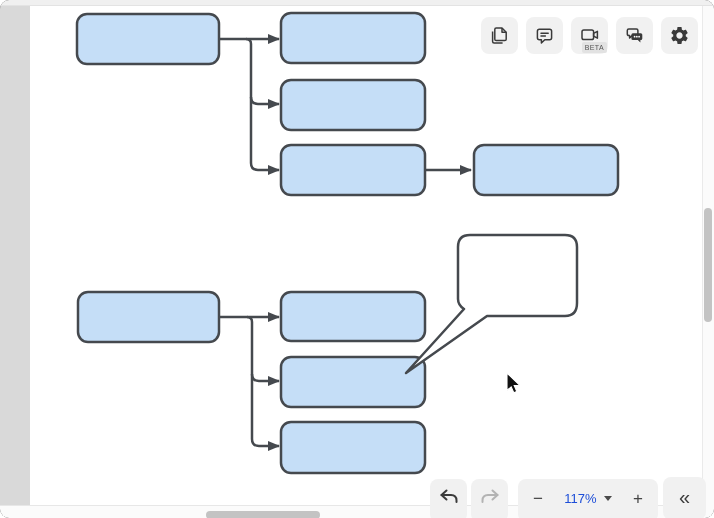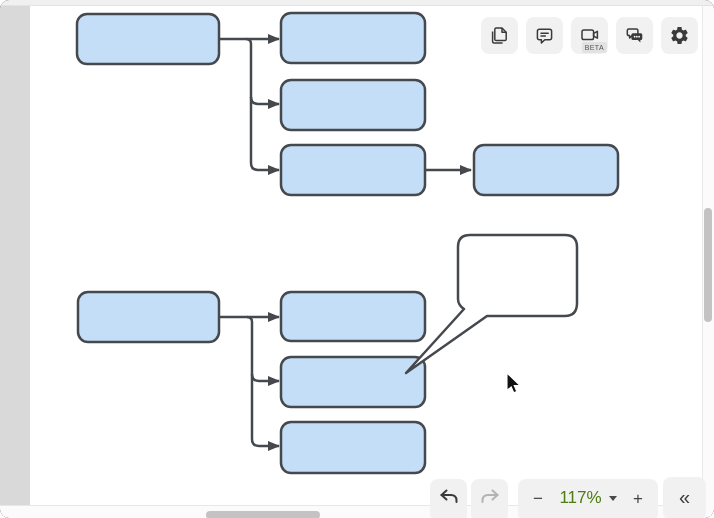--- a/index.html
+++ b/index.html
@@ -27,21 +27,21 @@
     font-size:7px;line-height:9px;padding:1px 3px;border-radius:2px;letter-spacing:.4px;
   }
   .bbtn{position:absolute;background:#f1f1f1;border:none;border-radius:8px;z-index:5;
     display:flex;align-items:center;justify-content:center;padding:0;cursor:pointer;}
   .btn-undo{left:430px;top:479px;width:37px;height:43px;padding-bottom:4px;}
   .btn-redo{left:471px;top:479px;width:37px;height:43px;padding-bottom:4px;}
   .zoom-group{position:absolute;left:518px;top:479px;width:140px;height:43px;background:#f1f1f1;border-radius:8px;z-index:5;
     display:flex;align-items:center;justify-content:space-between;box-sizing:border-box;padding:0 13px 5px 13px;}
   .zg-btn{background:none;border:none;font-family:inherit;font-size:17px;color:#444;padding:0 2px;cursor:pointer;line-height:1;}
   .zoom-dd{display:flex;align-items:center;gap:7px;background:none;border:none;padding:0;cursor:pointer;}
-  .zoom-label{font-family:inherit;font-size:17px;color:#4d7c0f;}
+  .zoom-label{font-family:inherit;font-size:13px;color:#1d4ed8;}
   .caret-down{width:0;height:0;border-left:4.5px solid transparent;border-right:4.5px solid transparent;border-top:5px solid #4a4a4a;}
   .btn-collapse{left:663px;top:477px;width:43px;height:43px;padding-bottom:3px;}
   .collapse-glyph{font-size:20px;color:#3a3a3a;line-height:1;}
 </style>
 </head>
 <body>
 
 <div class="screen">
 
   <div class="band-top"></div>

